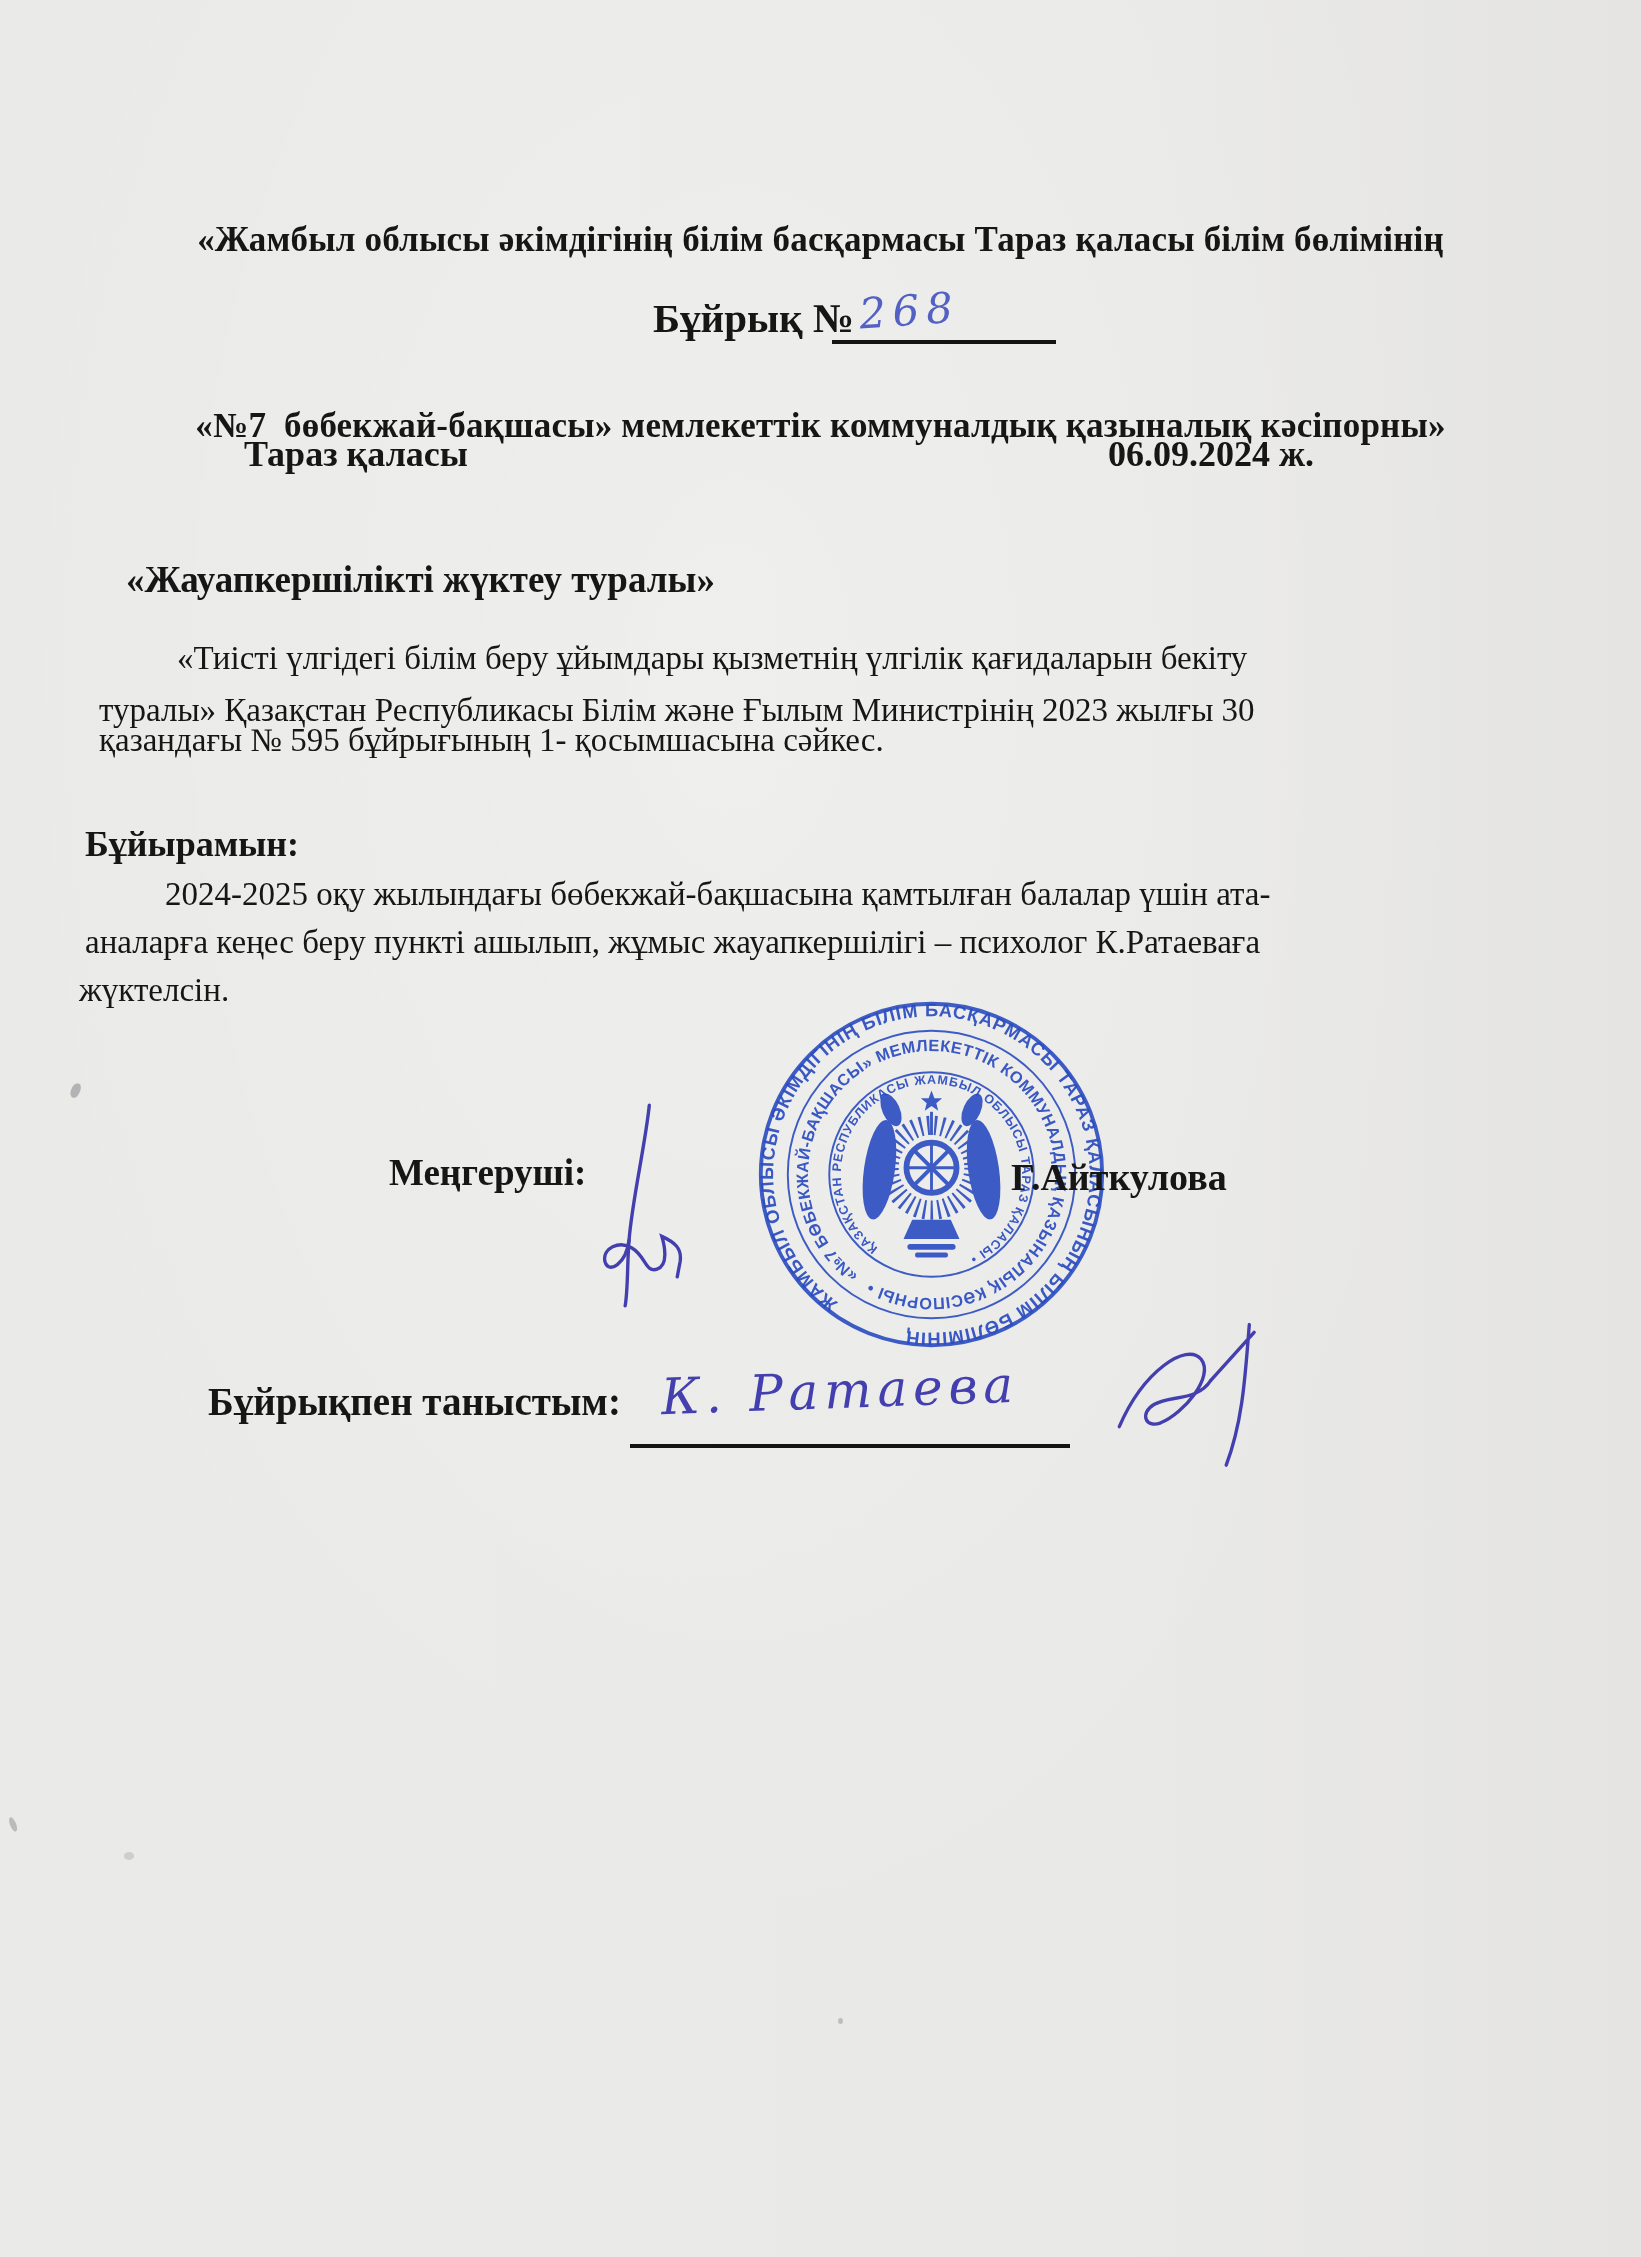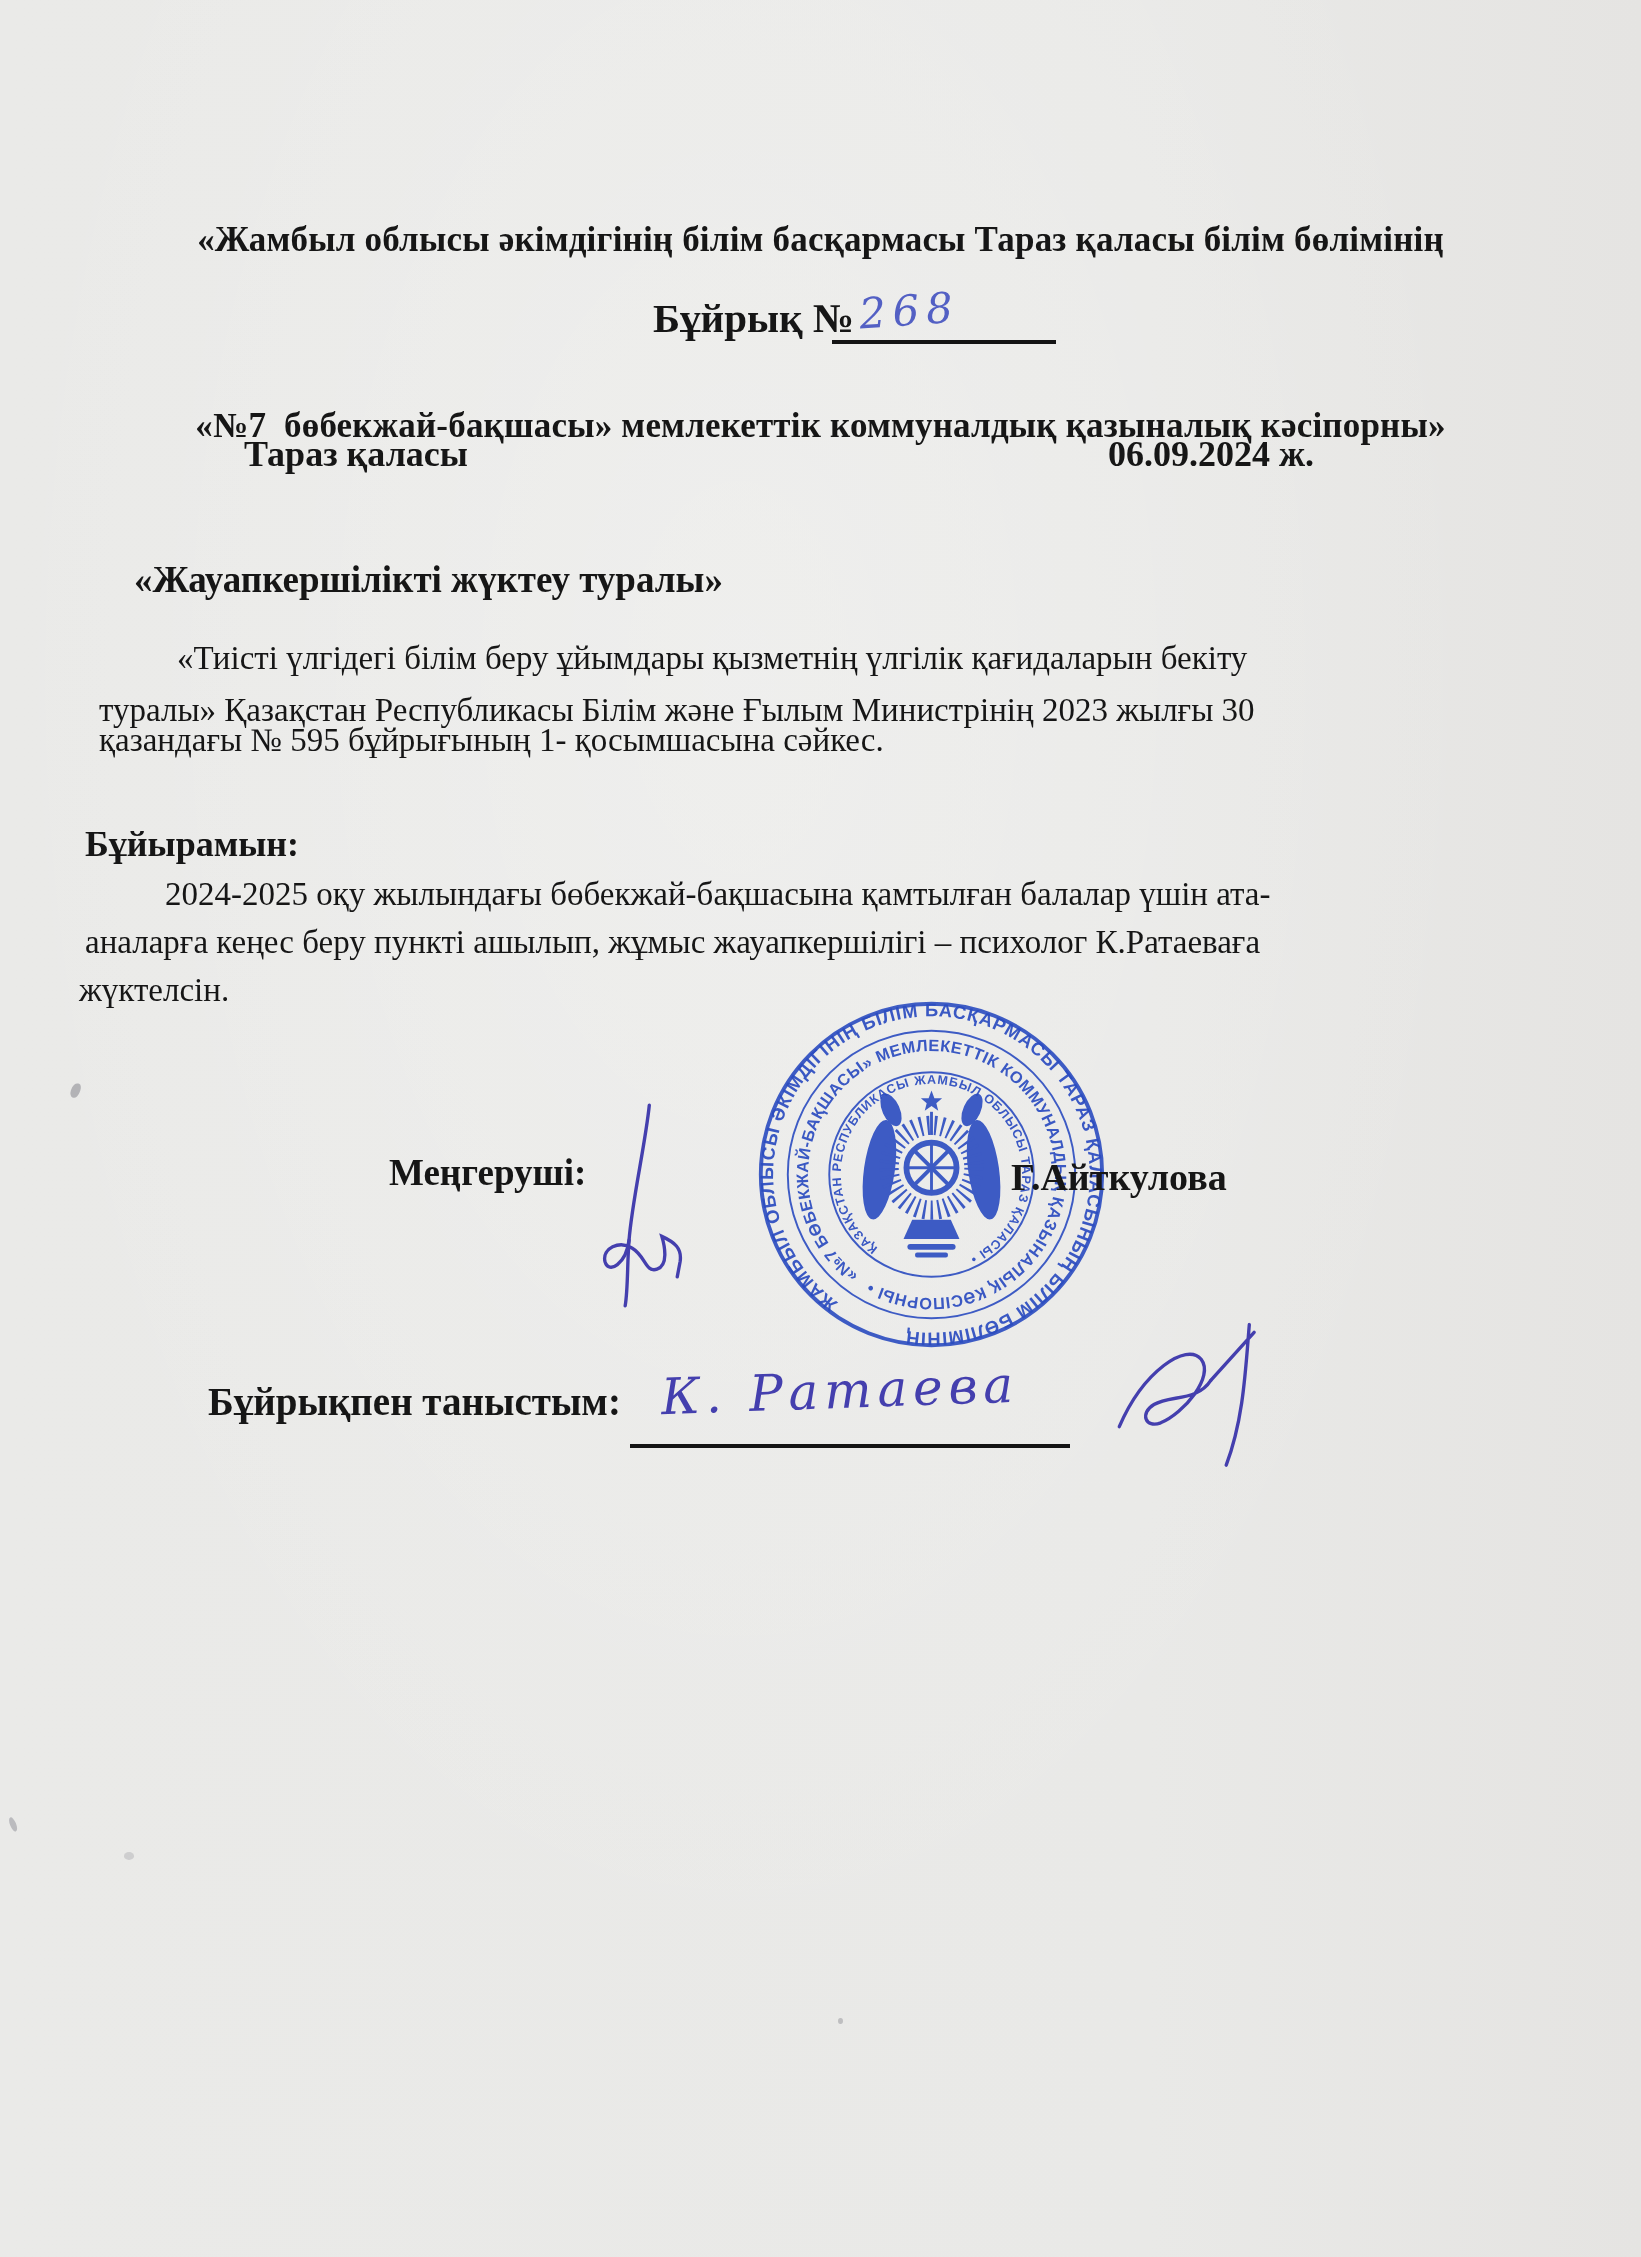--- a/index.html
+++ b/index.html
@@ -31,21 +31,21 @@
     font-family:"DejaVu Serif", serif;
     color:#5360c4;
     letter-spacing:6.8px;
     transform:rotate(-4deg);
   }
   .order-underline{
     left:832px;top:340px;width:224px;height:3.9px;background:#141414;
   }
   .city{left:244px;top:433px;font-size:36px;font-weight:bold;}
   .date{left:1108px;top:433px;font-size:36px;font-weight:bold;}
-  .subject{left:126px;top:558px;font-size:37px;font-weight:bold;margin-left:8px;}
+  .subject{left:126px;top:558px;font-size:37px;font-weight:bold;}
   .para{font-size:33px;line-height:39px;white-space:pre;}
   .p1{left:177px;top:639px;}
   .p2{left:99px;top:691px;}
   .p3{left:99px;top:721px;}
   .res-head{left:85px;top:823px;font-size:36px;font-weight:bold;}
   .r1{left:128px;top:875px;margin-left:37px;}
   .r2{left:85px;top:923px;}
   .r3{left:79px;top:971px;}
   .mgr-label{left:389px;top:1151px;font-size:37px;font-weight:bold;z-index:4;}
   .mgr-name{left:1011px;top:1155px;font-size:38px;font-weight:bold;z-index:4;}

